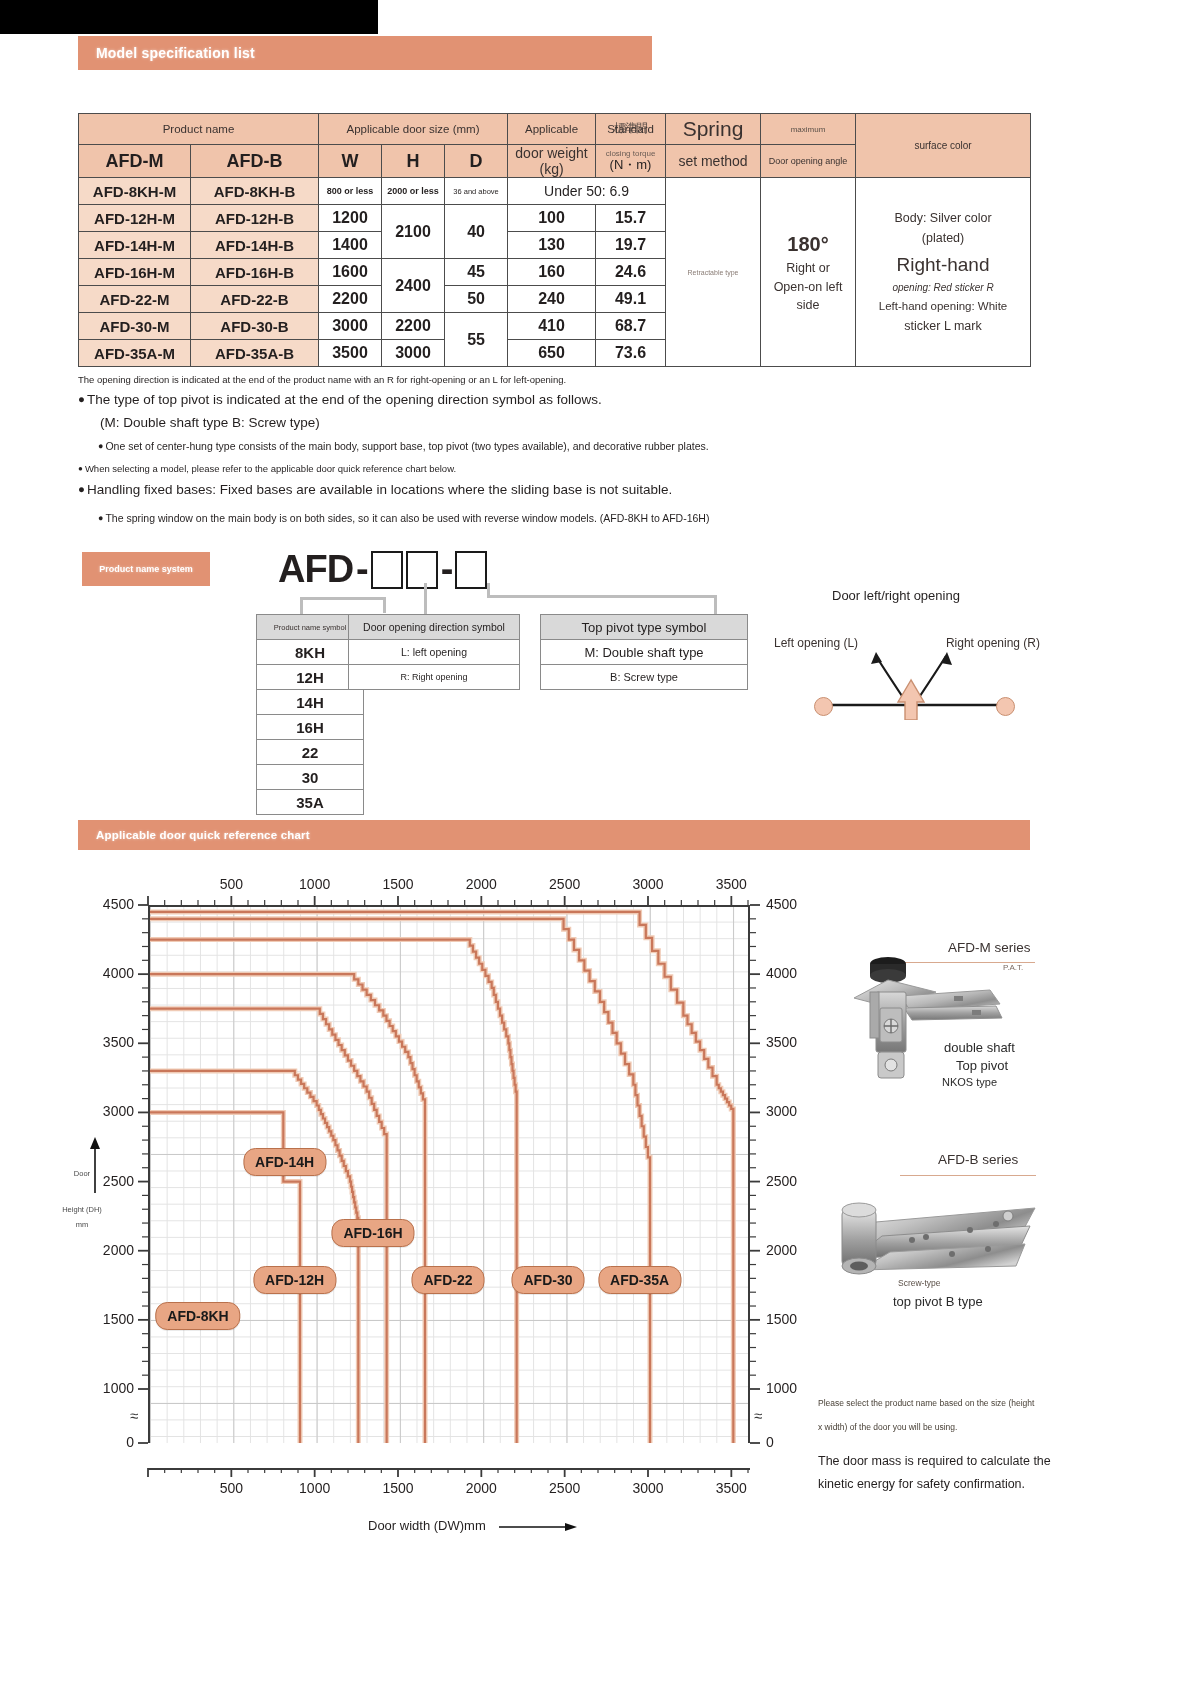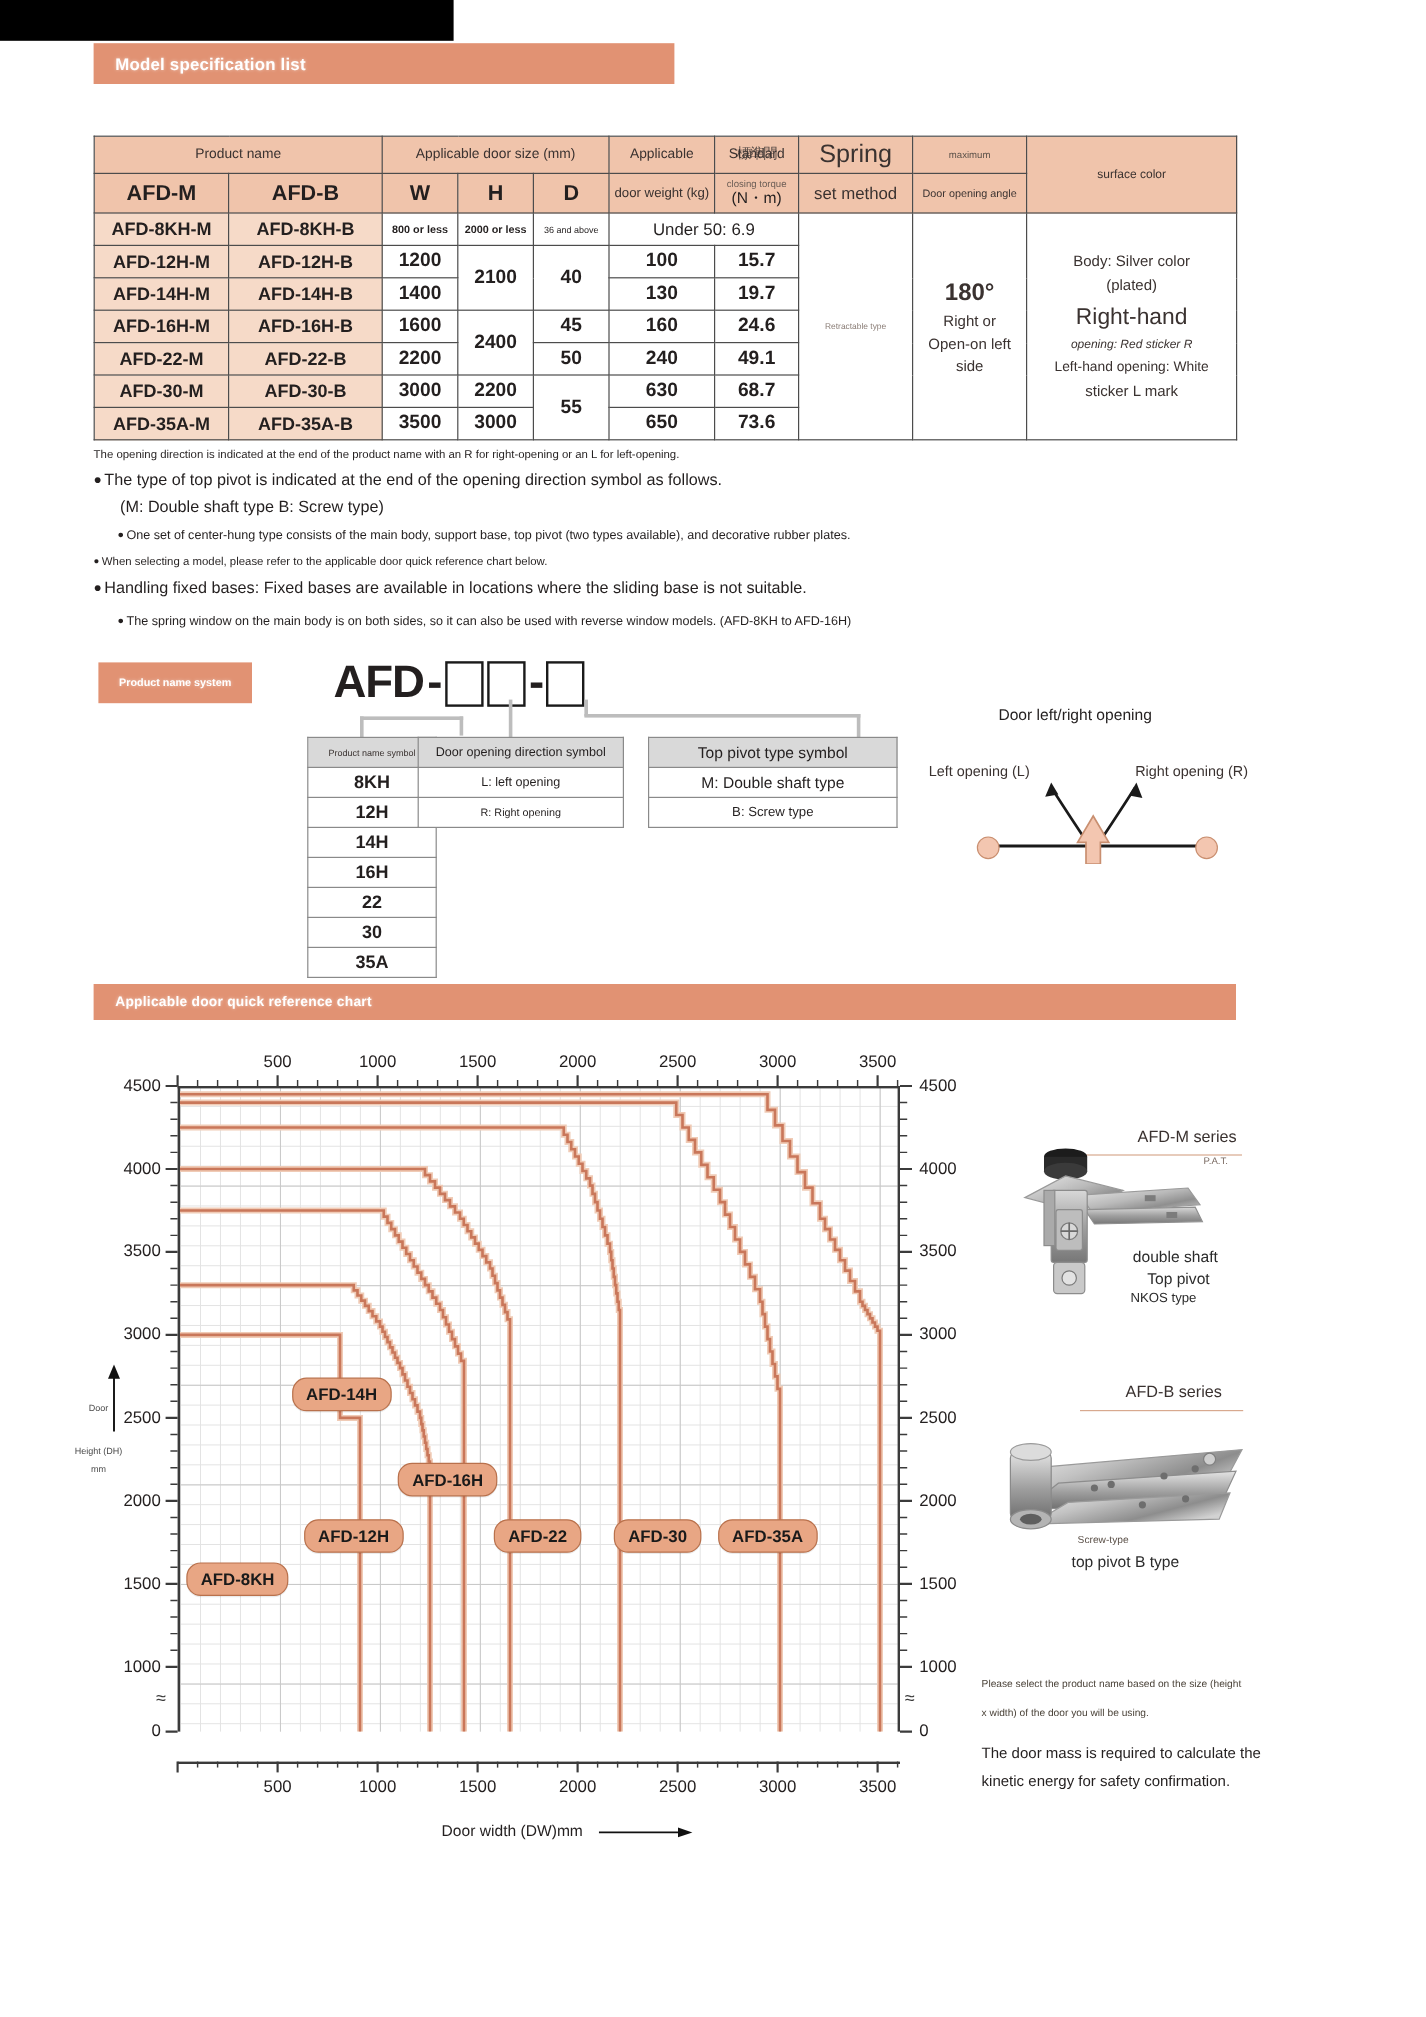--- a/index.html
+++ b/index.html
@@ -16,21 +16,21 @@
   .banner{
     position:absolute;height:34px;
     background:#e19273;
     display:flex;align-items:center;
   }
   .banner .btxt{
     color:#ffffff;font-weight:bold;font-size:14px;
     padding-left:18px;letter-spacing:.2px;
     text-shadow:0 0 3px rgba(255,255,255,.55);
   }
-  #banner-top{left:78px;top:36px;width:484px;}
+  #banner-top{left:78px;top:36px;width:574px;}
   #banner-top-black{left:652px;top:36px;width:378px;height:34px;background:#000000;}
   #banner-chart{left:78px;top:820px;width:952px;height:30px;}
   #banner-chart .btxt{font-size:11.5px;}
 
   
   #spec-table{
     position:absolute;left:78px;top:113px;width:952px;
     border-collapse:collapse;
     table-layout:fixed;
   }
@@ -202,21 +202,21 @@
     <td class="hd hd-xl">Spring</td>
     <td class="hd hd-tiny">maximum</td>
     <td class="hd hd-sm" rowspan="2" style="font-size:10px">surface color</td>
   </tr>
   <tr>
     <td class="hd hd-lg" style="height:32px">AFD-M</td>
     <td class="hd hd-lg">AFD-B</td>
     <td class="hd hd-lg">W</td>
     <td class="hd hd-lg">H</td>
     <td class="hd hd-lg">D</td>
-    <td class="hd hd-sm" style="font-size:11px">door weight (kg)</td>
+    <td class="hd hd-sm" style="font-size:14px">door weight (kg)</td>
     <td class="hd">
       <div class="stack">
         <div style="font-size:8px;color:#6b5d55">closing torque</div>
         <div style="font-size:13px">(N・m)</div>
       </div>
     </td>
     <td class="hd hd-sm" style="font-size:14px">set method</td>
     <td class="hd hd-sm" style="font-size:9px">Door opening angle</td>
   </tr>
 
@@ -279,21 +279,21 @@
     <td class="num">240</td>
     <td class="num">49.1</td>
   </tr>
 
   <tr>
     <td class="mdl">AFD-30-M</td>
     <td class="mdl">AFD-30-B</td>
     <td class="num">3000</td>
     <td class="num">2200</td>
     <td class="num" rowspan="2">55</td>
-    <td class="num">630</td>
+    <td class="num">410</td>
     <td class="num">68.7</td>
   </tr>
 
   <tr>
     <td class="mdl">AFD-35A-M</td>
     <td class="mdl">AFD-35A-B</td>
     <td class="num">3500</td>
     <td class="num">3000</td>
     <td class="num">650</td>
     <td class="num">73.6</td>

